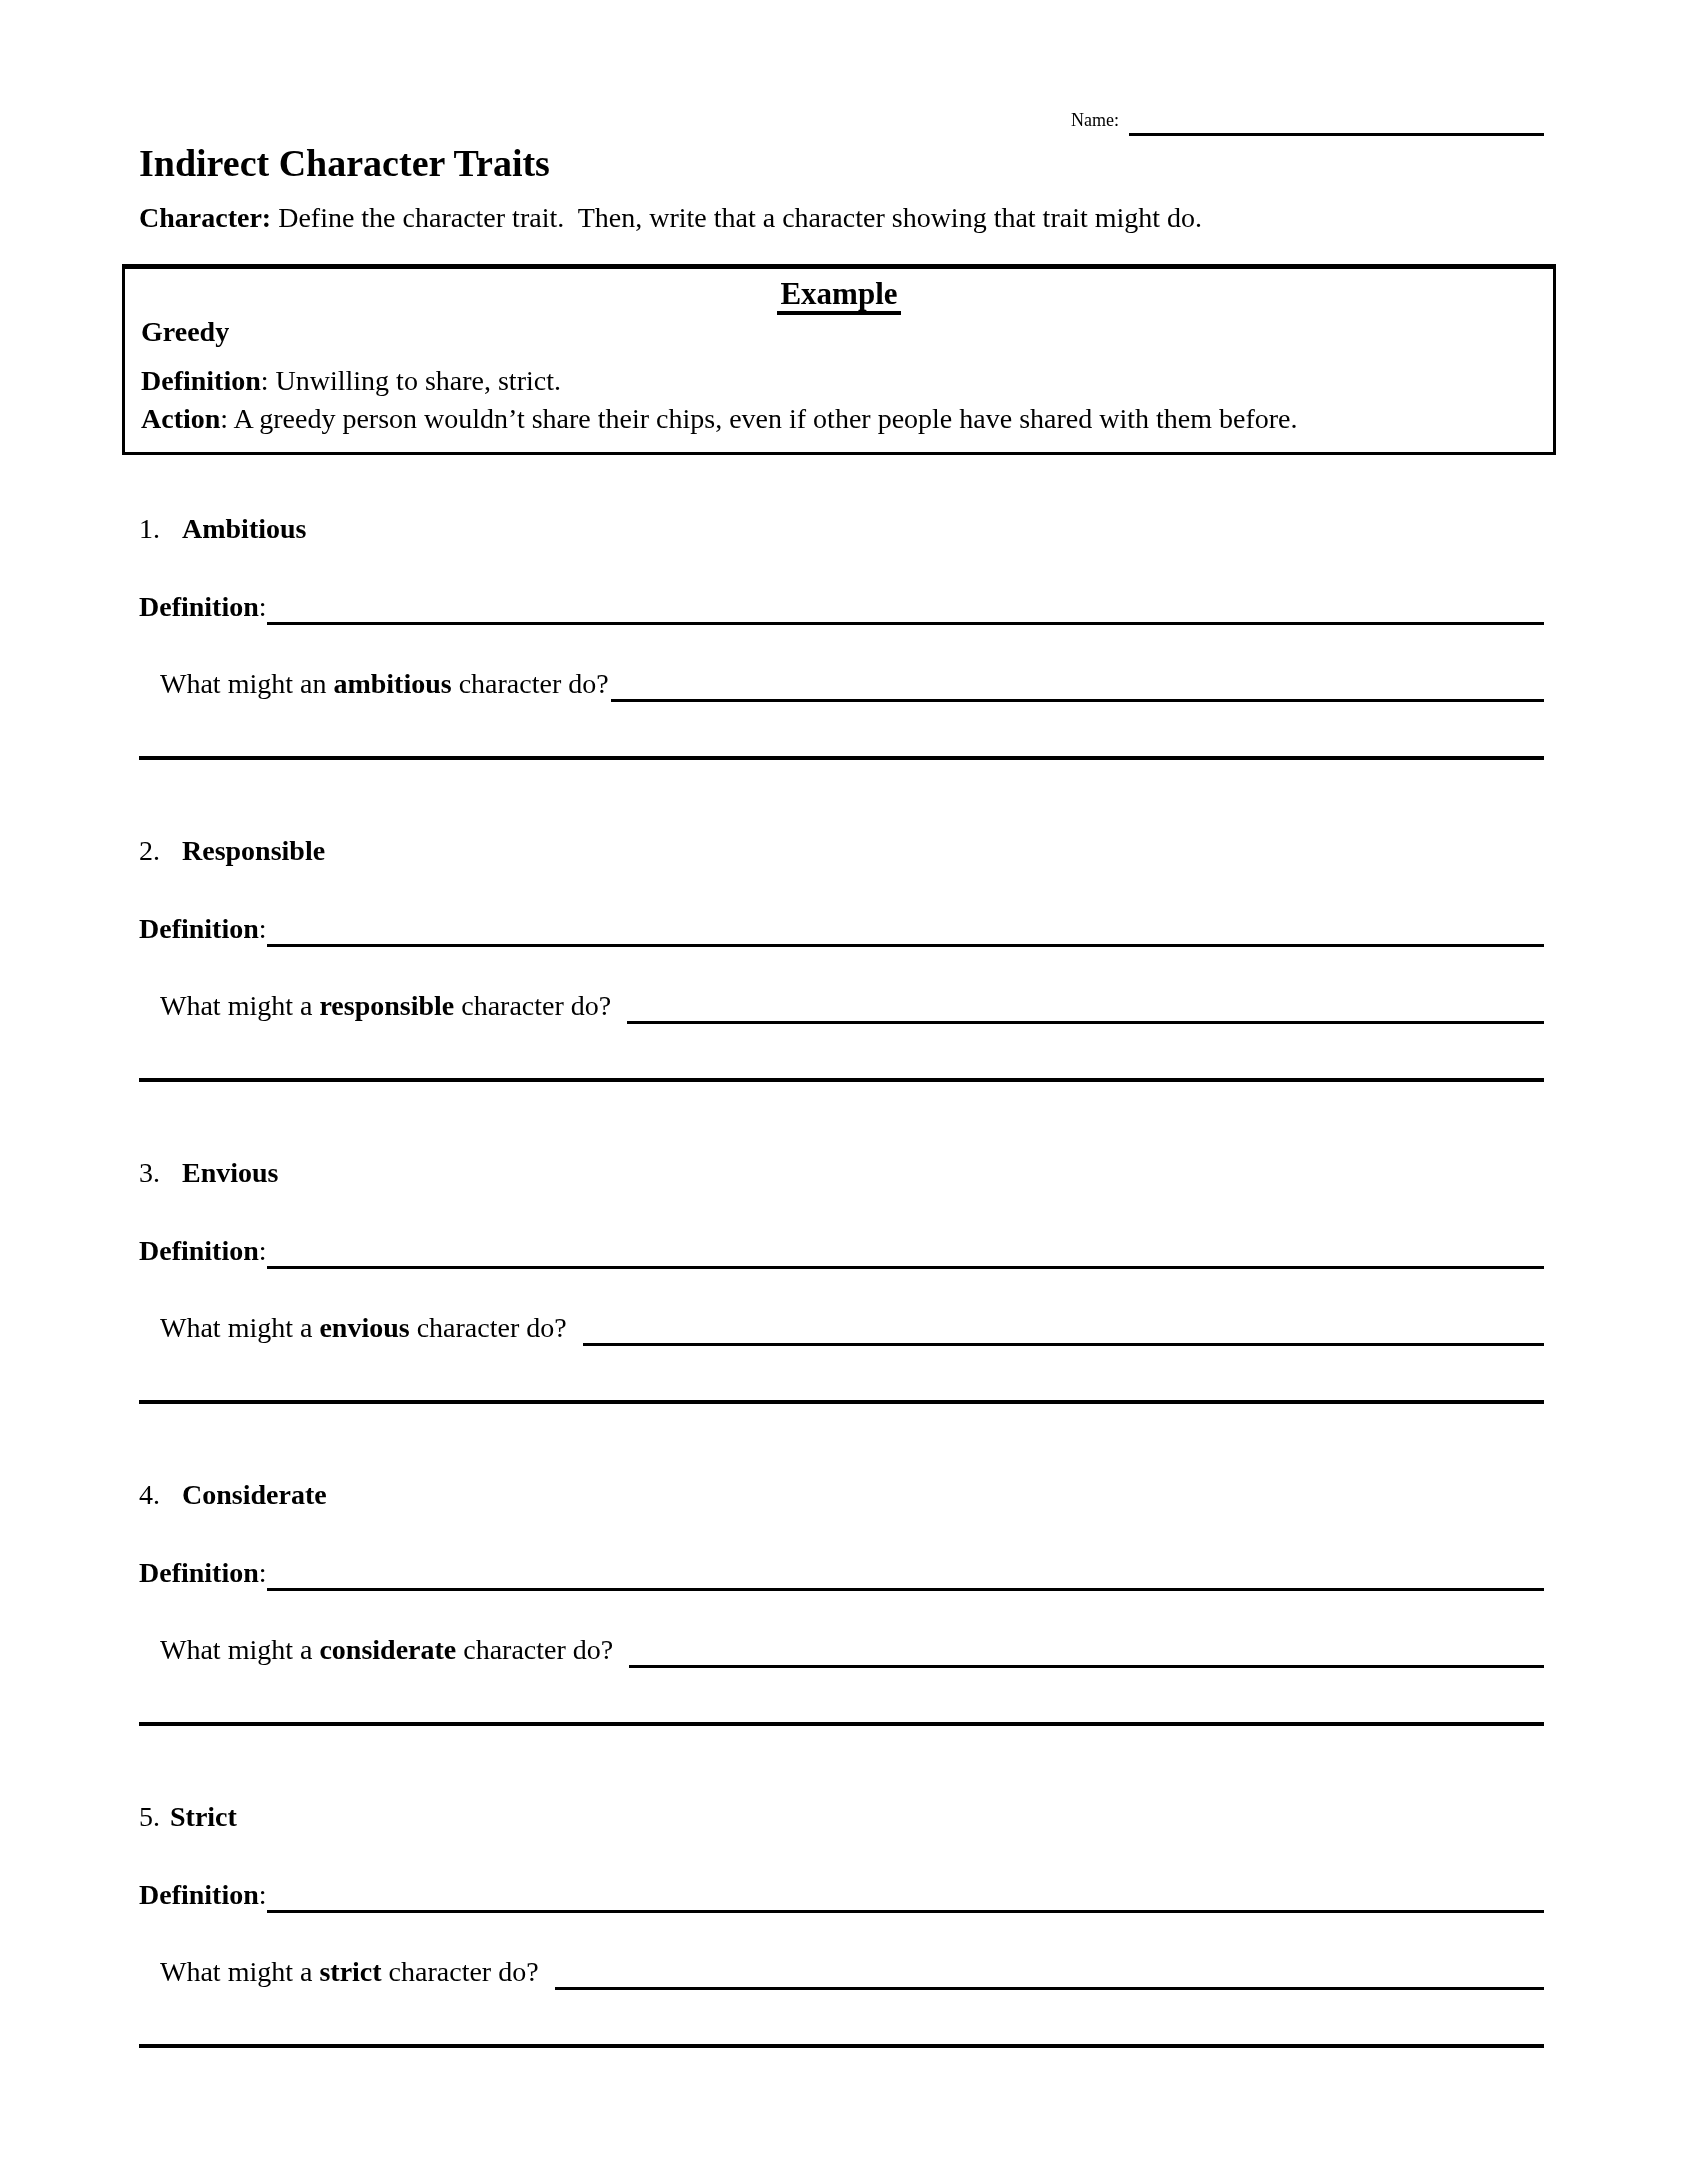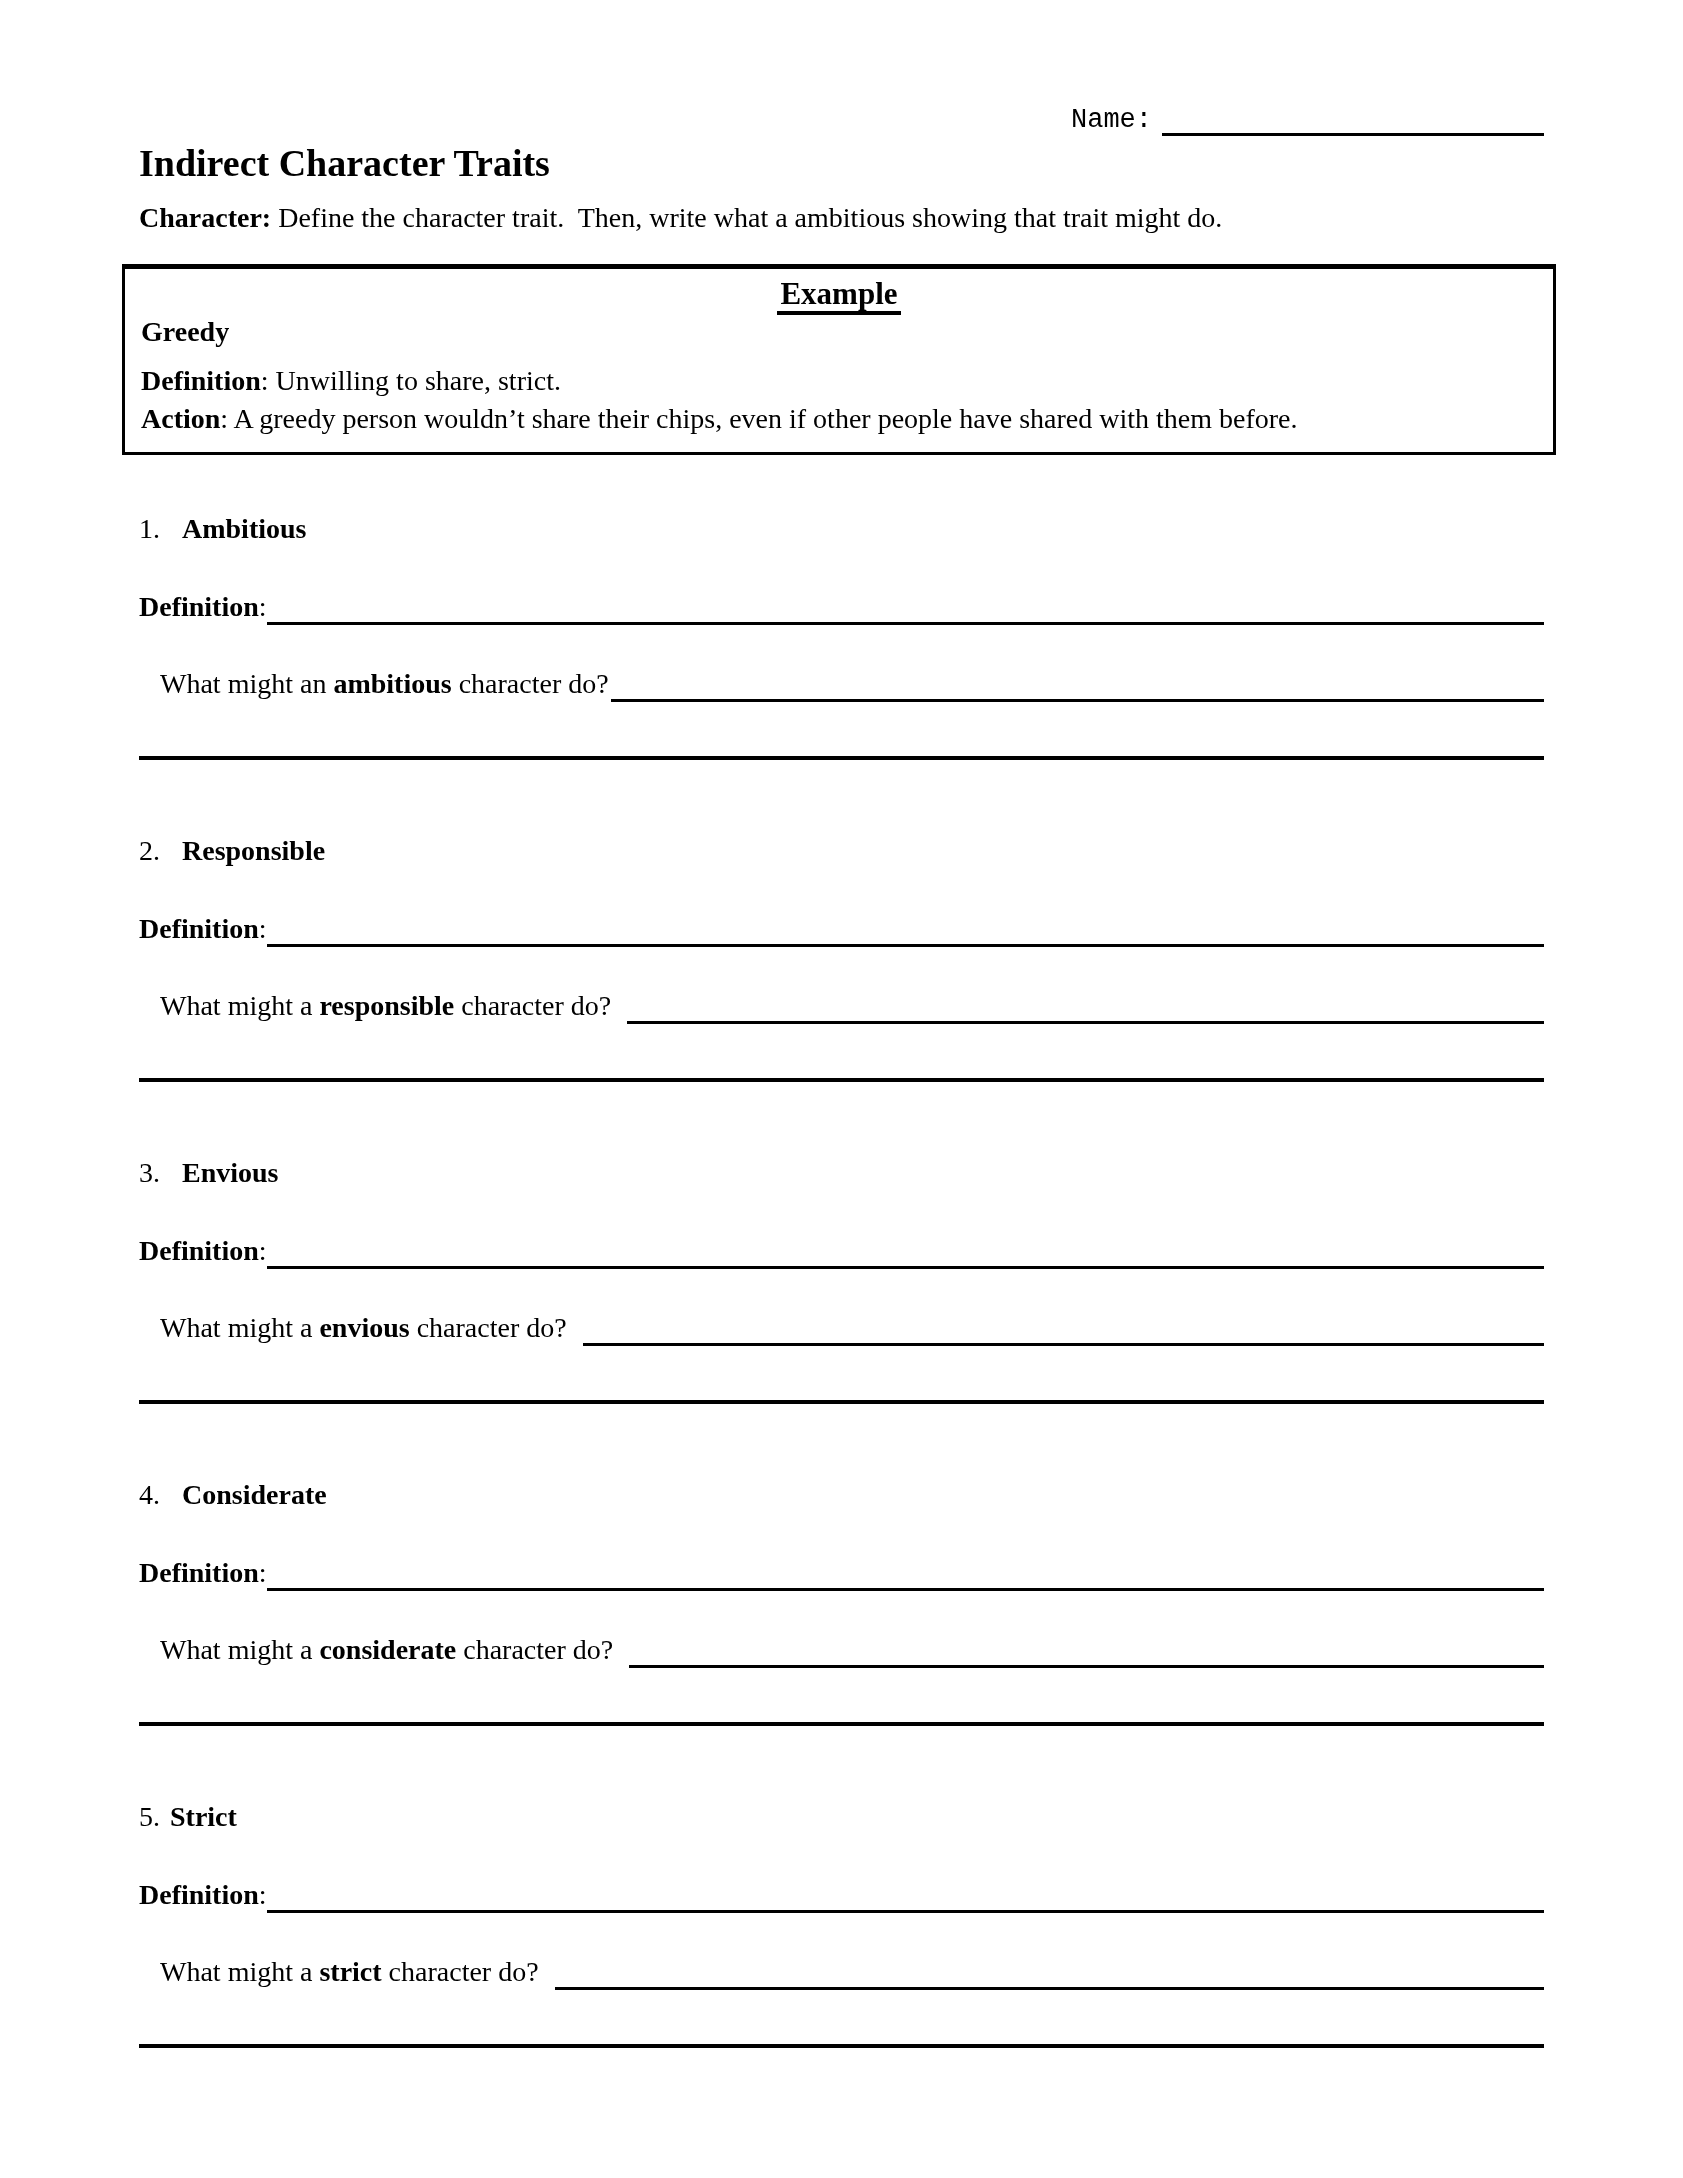--- a/index.html
+++ b/index.html
@@ -16,22 +16,22 @@
   .pre{white-space:pre;}
   .prewrap{white-space:pre-wrap;}
 
   
   .name-row{
     display:flex;align-items:flex-end;
     margin-left:auto;margin-top:103px;
     width:473px;
   }
   .name-label{
-    font-family:Liberation Mono, monospace;
-    font-size:27px;line-height:32px;
+    font-family:Liberation Serif, serif;
+    font-size:18px;line-height:32px;
     margin-right:10px;
   }
   .name-line{flex:1;border-bottom:3px solid #000;height:30px;}
 
   
   .title{font-size:38px;font-weight:bold;line-height:46px;margin:4px 0 0 0;}
   .directions{margin-top:14px;line-height:36px;}
   .directions .lbl{font-weight:bold;}
 
   
@@ -70,21 +70,21 @@
 
 <div class="page">
 
   <div class="name-row">
     <span class="name-label">Name:</span>
     <span class="name-line"></span>
   </div>
 
   <h1 class="title">Indirect Character Traits</h1>
 
-  <p class="directions"><span class="lbl">Character:</span><span class="prewrap"> Define the character trait.  Then, write what a ambitious showing that trait might do.</span></p>
+  <p class="directions"><span class="lbl">Character:</span><span class="prewrap"> Define the character trait.  Then, write that a character showing that trait might do.</span></p>
 
   <div class="example-box">
     <div class="example-heading"><span>Example</span></div>
     <div class="example-trait">Greedy</div>
     <div class="example-line def"><span class="lbl">Definition</span><span class="prewrap">: Unwilling to share, strict.</span></div>
     <div class="example-line"><span class="lbl">Action</span><span class="prewrap">: A greedy person wouldn’t share their chips, even if other people have shared with them before.</span></div>
   </div>
 
   <div class="trait-section first">
     <div class="trait-heading"><span class="trait-number">1.</span><span class="trait-name">Ambitious</span></div>

